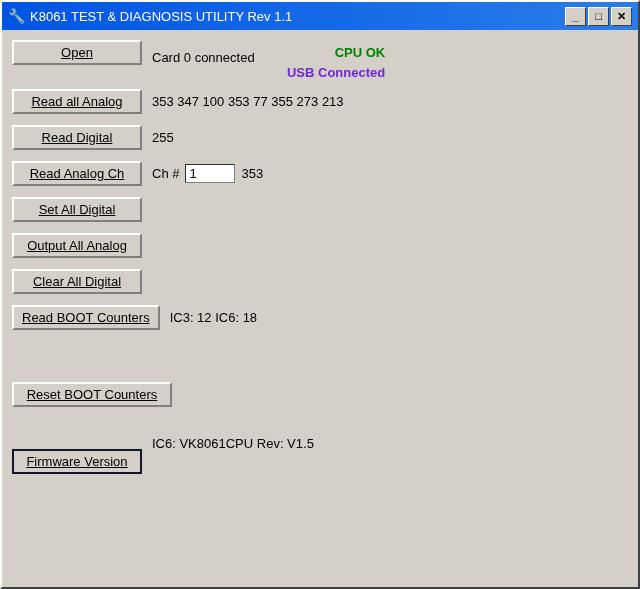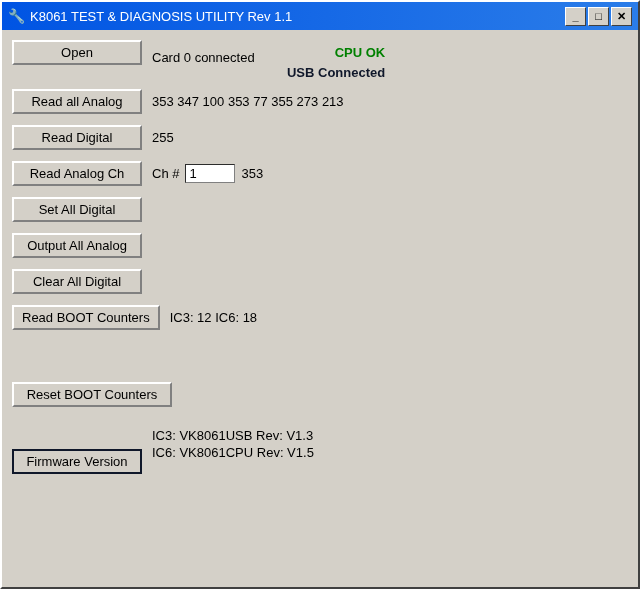--- a/index.html
+++ b/index.html
@@ -101,20 +101,21 @@
       border-right-color: #808080;
       border-bottom-color: #808080;
       padding: 3px 8px;
       cursor: pointer;
       font-size: 13px;
       font-family: 'Tahoma', 'Arial', sans-serif;
       white-space: nowrap;
       min-width: 130px;
       text-align: center;
       outline: none;
+      text-decoration: underline;
     }
 
     .btn-wide {
       min-width: 160px;
       margin-top: 44px;
     }
 
     .btn-firmware {
       min-width: 130px;
       border: 2px solid #0f172a;
@@ -138,21 +139,21 @@
       margin-top: 10px;
     }
 
     .cpu-ok {
       color: #008000;
       font-weight: bold;
       font-size: 13px;
     }
 
     .usb-connected {
-      color: #0f172a;
+      color: #6d28d9;
       font-weight: bold;
       font-size: 13px;
       text-align: center;
       margin-left: 33px;
     }
 
     .open-btn-row {
       display: flex;
       align-items: flex-start;
       gap: 10px;
@@ -250,19 +251,18 @@
       <span class="status-text">IC3: 12   IC6: 18</span>
     </div>
 
     <div class="row">
       <button class="btn btn-wide">Reset BOOT Counters</button>
     </div>
 
     <div class="row">
       <button class="btn btn-firmware">Firmware Version</button>
       <div class="firmware-info">
-        <span class="status-text">IC3: VK8061USB Rev: V1.3</span>
         <span class="status-text">IC6: VK8061CPU Rev: V1.5</span>
       </div>
     </div>
 
   </div>
 </div>
 
 </body></html>

